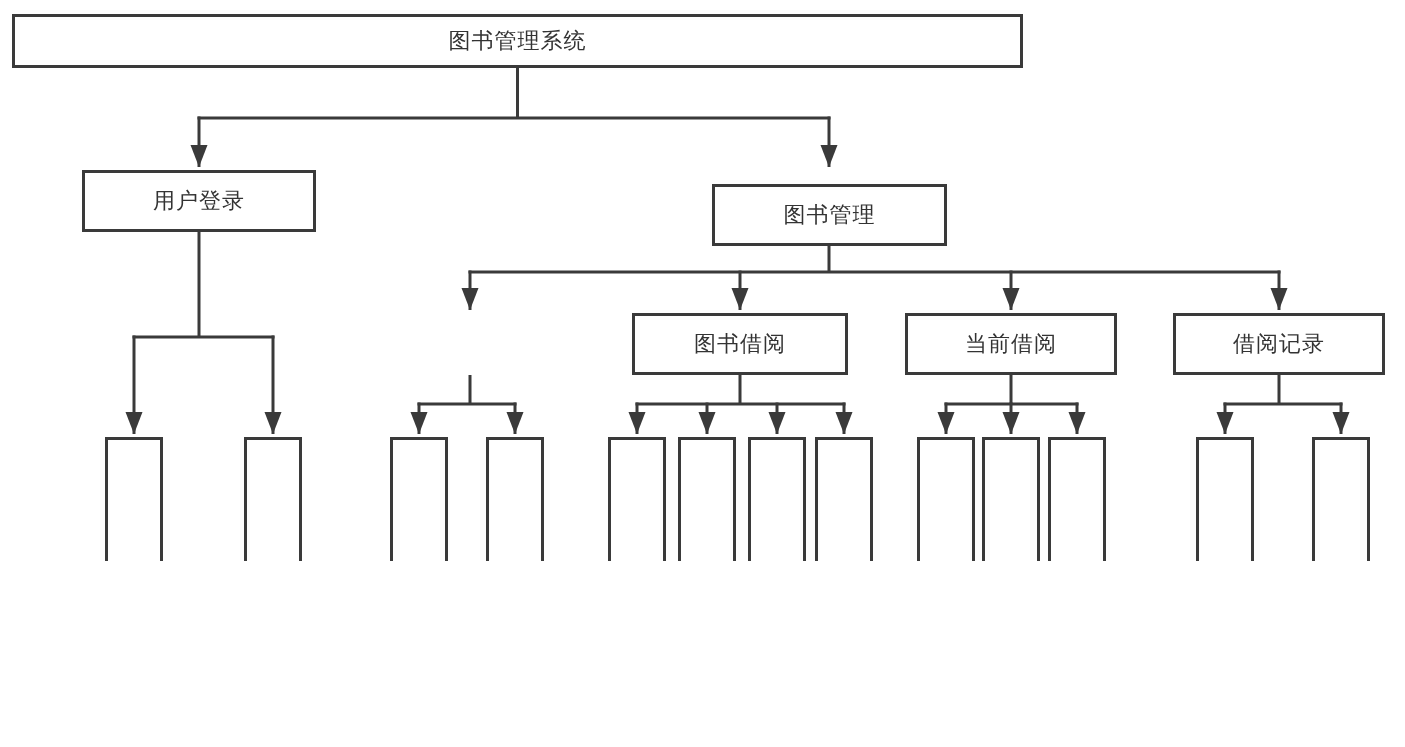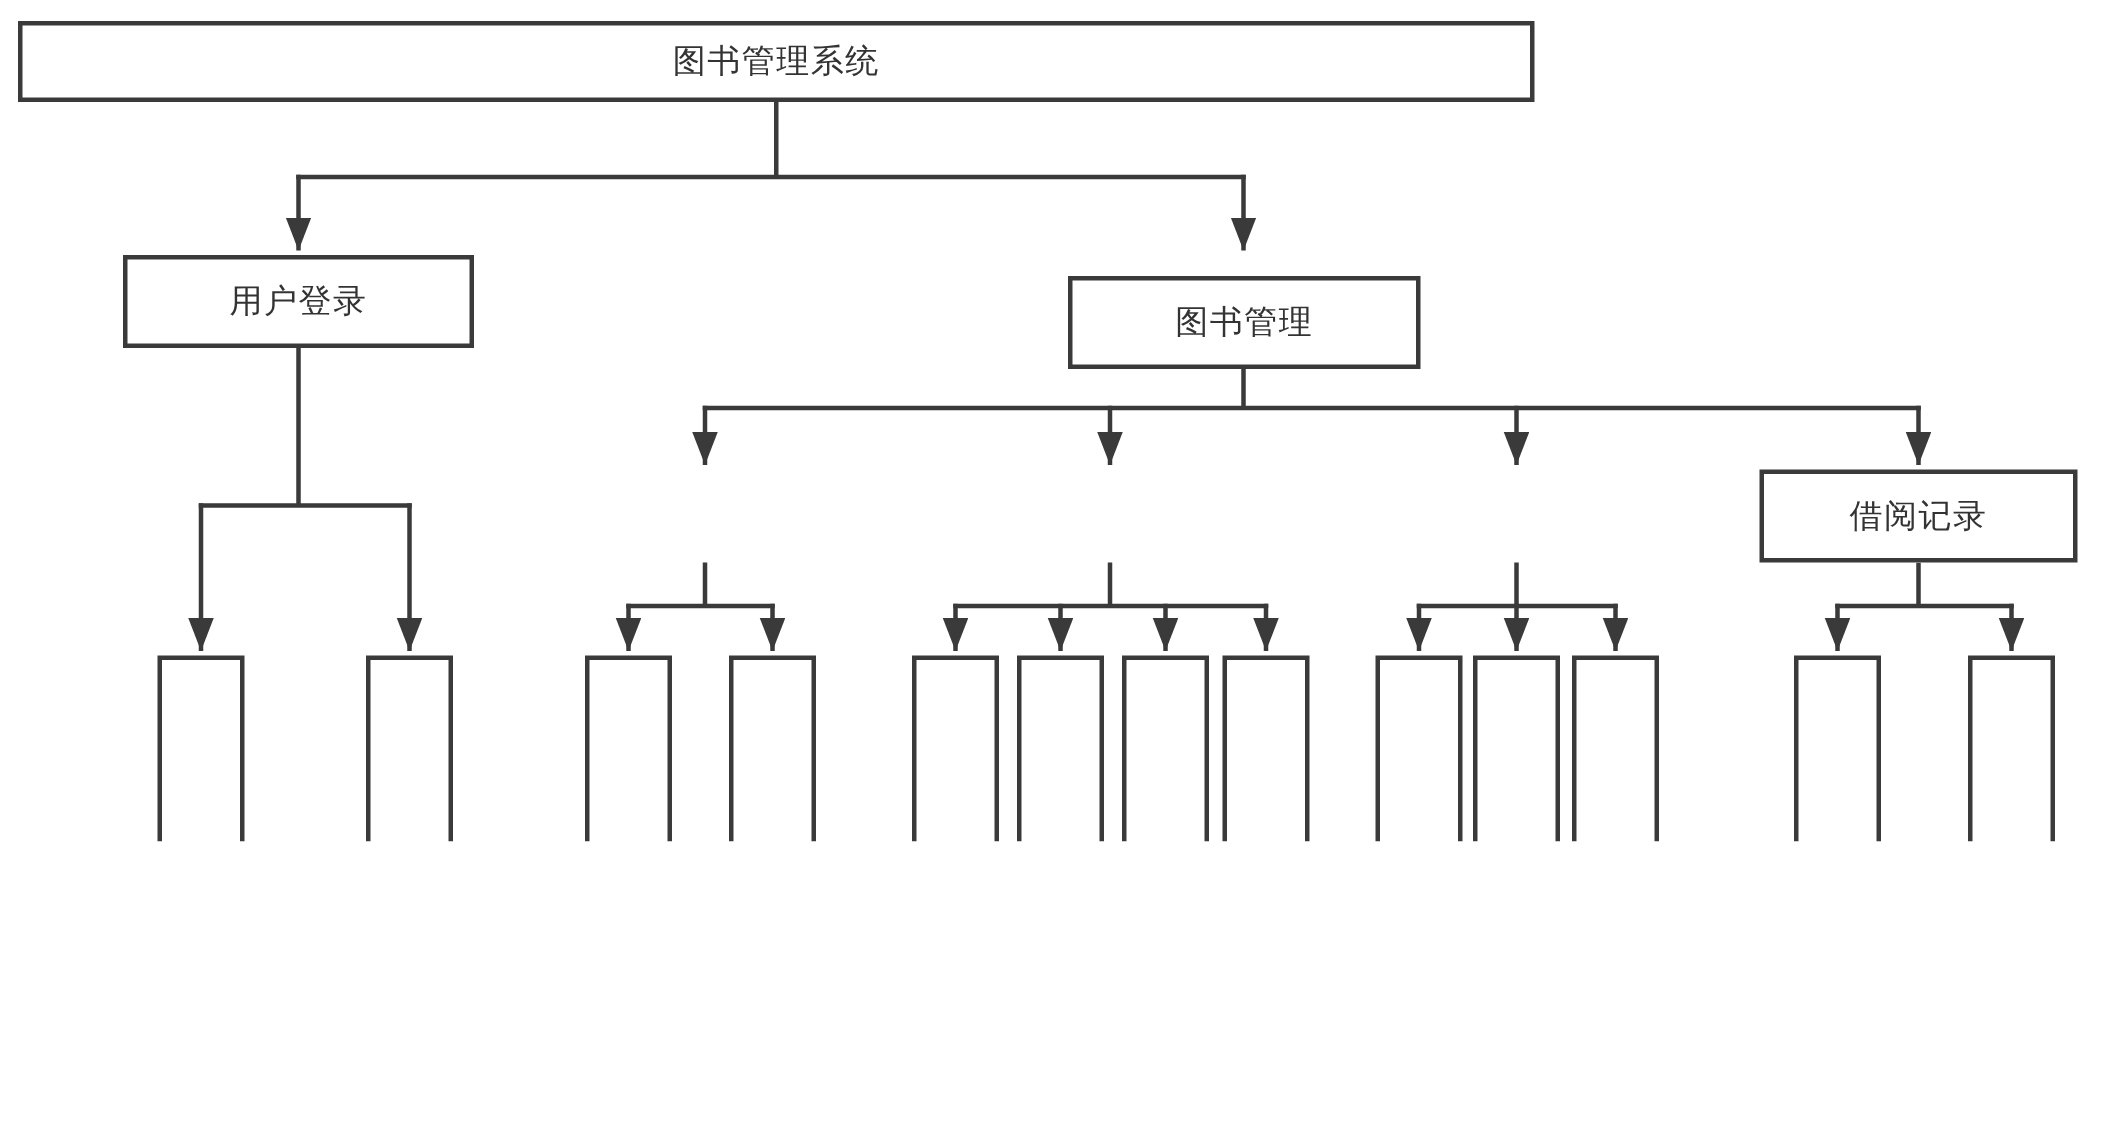--- a/index.html
+++ b/index.html
@@ -126,20 +126,26 @@
     <span>图书管理系统</span>
   </div>
 
   <div class="node hnode" style="left:82px; top:170px; width:234px; height:62px;">
     <span>用户登录</span>
   </div>
   <div class="node hnode" style="left:712px; top:184px; width:235px; height:62px;">
     <span>图书管理</span>
   </div>
 
+  <div class="node hnode" style="left:632px; top:313px; width:216px; height:62px;">
+    <span>图书借阅</span>
+  </div>
+  <div class="node hnode" style="left:905px; top:313px; width:212px; height:62px;">
+    <span>当前借阅</span>
+  </div>
   <div class="node hnode" style="left:1173px; top:313px; width:212px; height:62px;">
     <span>借阅记录</span>
   </div>
 
   <div class="node vnode" style="left:105px; top:437px;">
     <span class="vtext">用户登录</span>
   </div>
   <div class="node vnode" style="left:244px; top:437px;">
     <span class="vtext">注销登录</span>
   </div>

